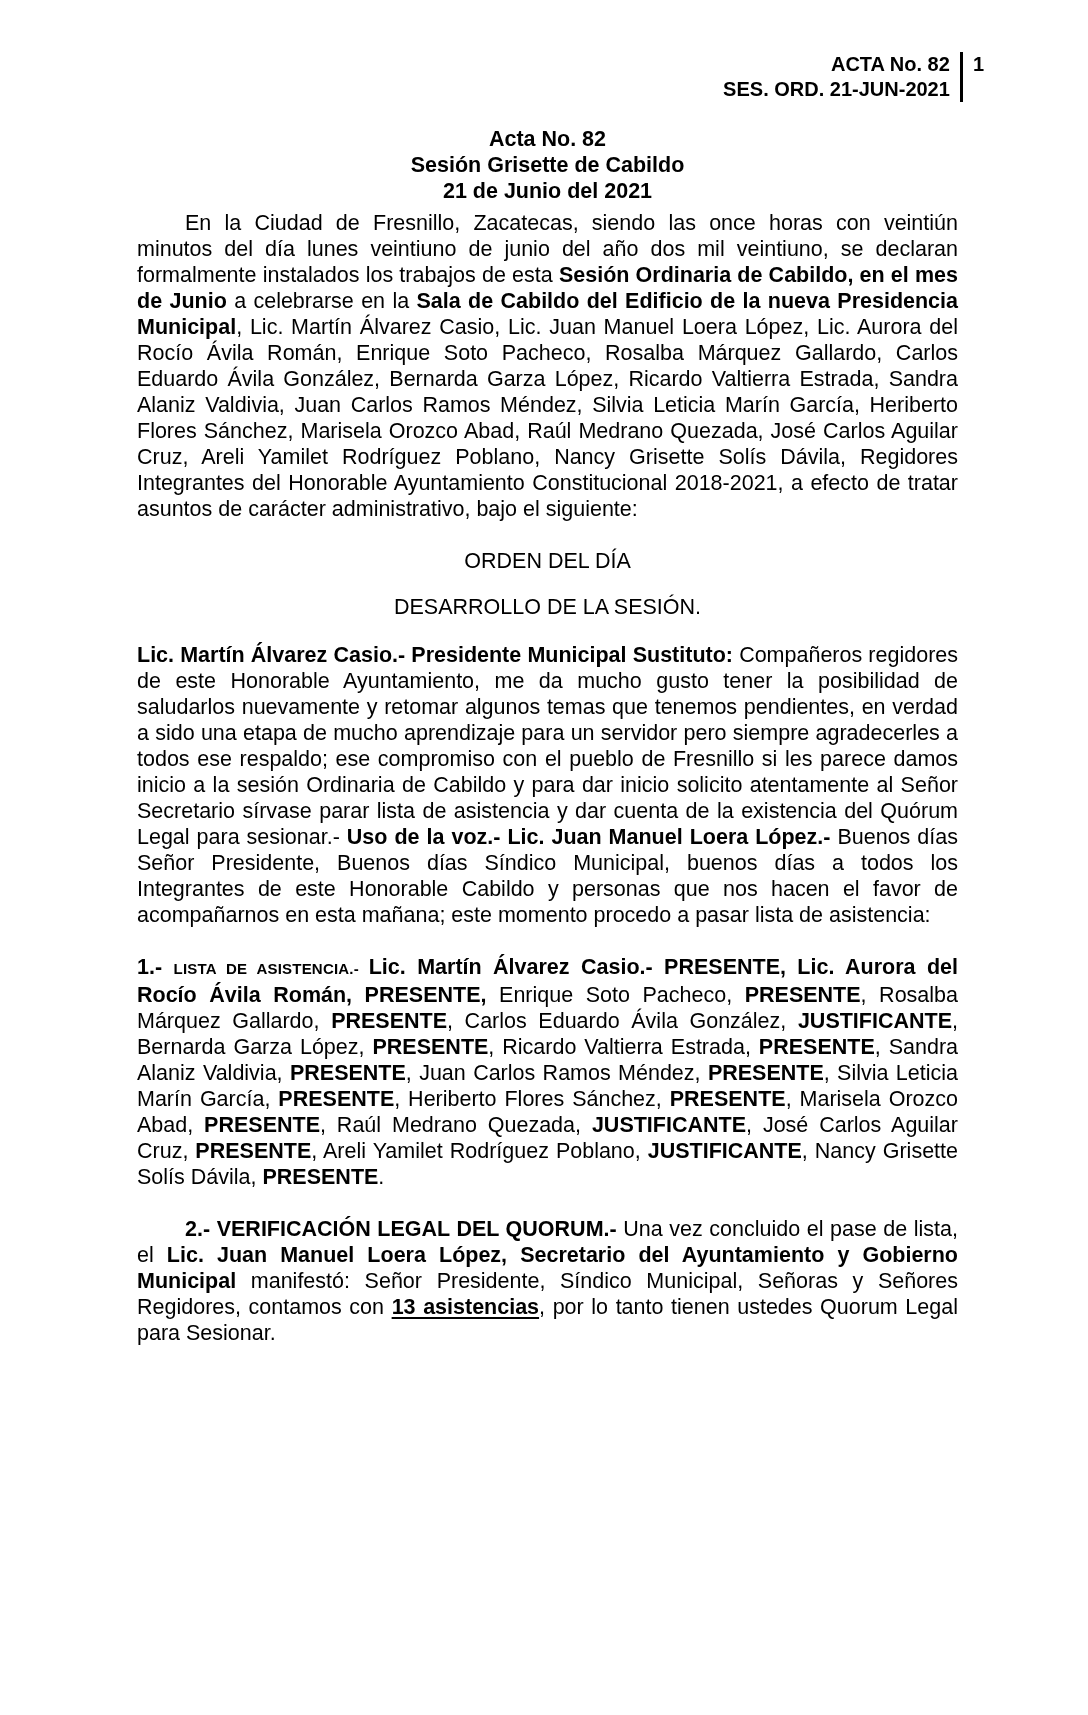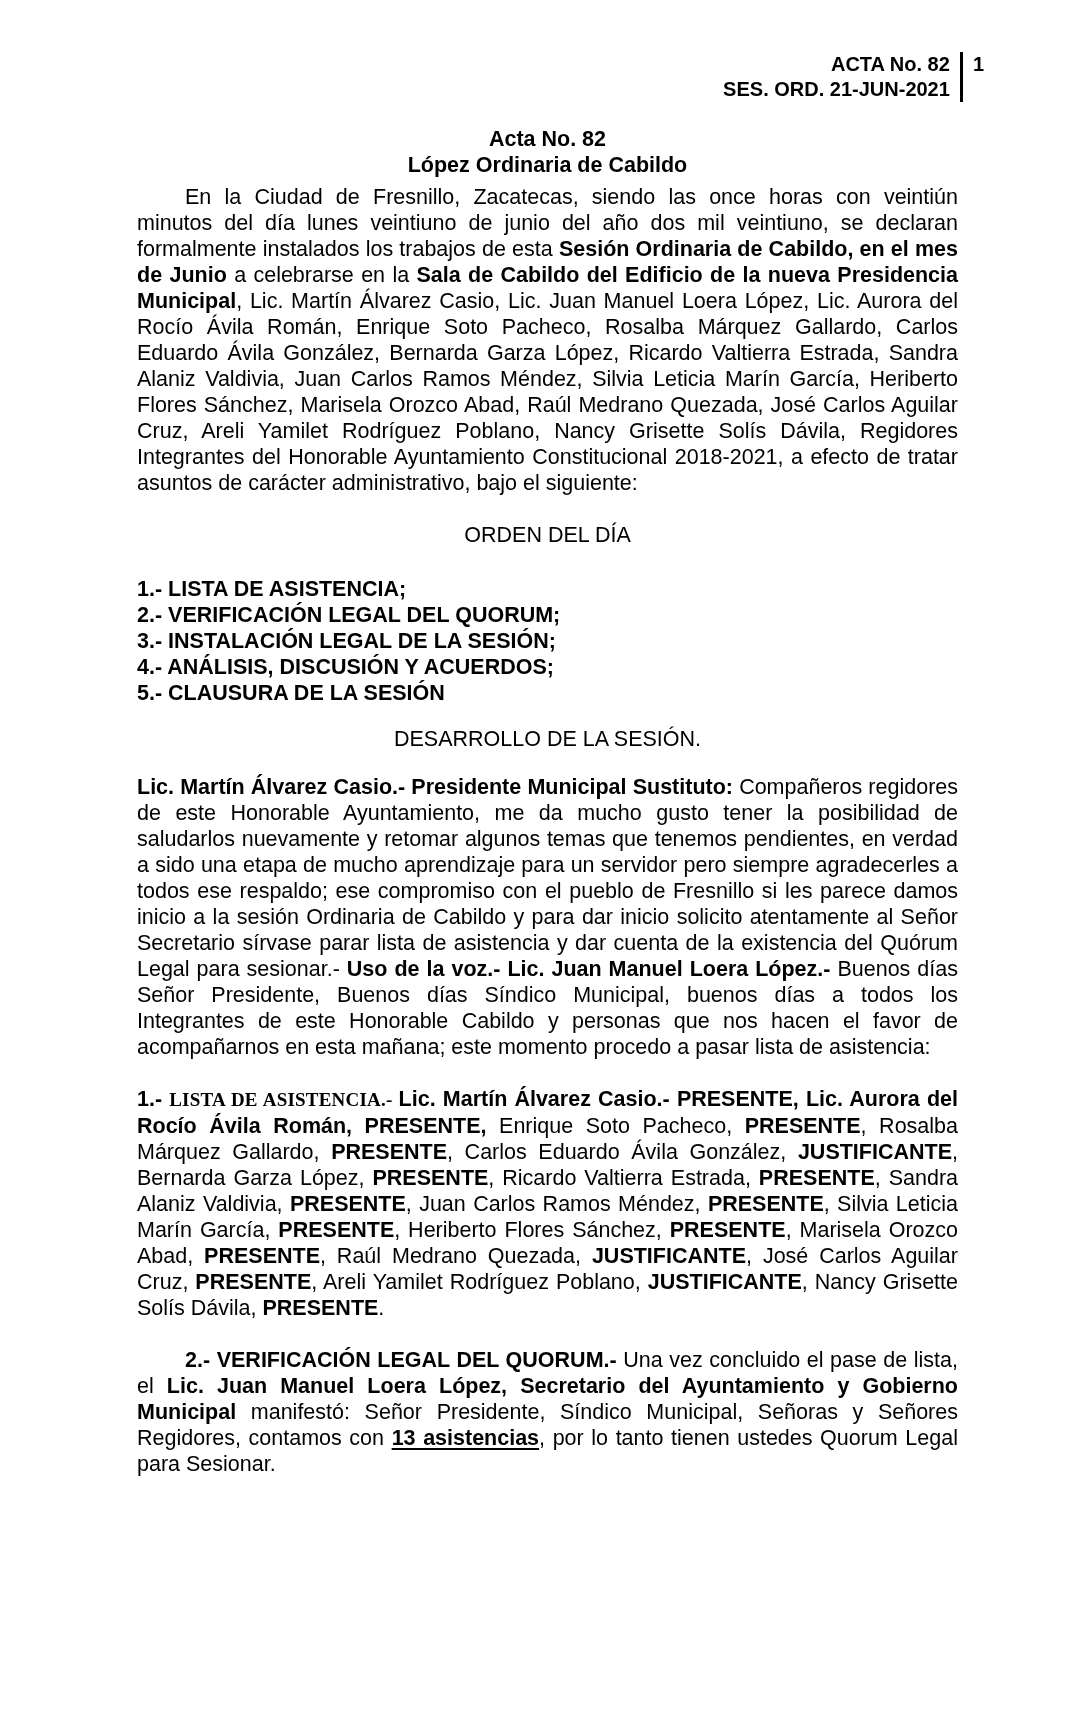--- a/index.html
+++ b/index.html
@@ -62,52 +62,46 @@
   .p4 { margin-top: 26px; }
   .indent { text-indent: 48px; }
   
   .agenda {
     margin-top: 28px;
     font-weight: bold;
   }
   
   .b { font-weight: bold; }
   .u { text-decoration: underline; text-decoration-thickness: 2px; text-underline-offset: 3px; margin-top: 6px; }
-  .sm { font-size: 19px; letter-spacing: 0.2px; font-family: Liberation Serif, serif; }
+  .sm { font-size: 15px; letter-spacing: 0.2px; }
 </style>
 </head>
 <body>
 
 <div class="page">
 
   <div class="hdr">
     <div class="hdr-ref">
       <div>ACTA No. 82</div>
       <div>SES. ORD. 21-JUN-2021</div>
     </div>
     <div class="hdr-bar"></div>
     <div class="hdr-page">1</div>
   </div>
 
   <div class="title">
     <div>Acta No. 82</div>
-    <div>López Ordinaria de Cabildo</div>
+    <div>Sesión Grisette de Cabildo</div>
+    <div>21 de Junio del 2021</div>
   </div>
 
   <p class="para indent p1"><span>En la Ciudad de Fresnillo, Zacatecas, siendo las once horas con veintiún minutos del día lunes  veintiuno de junio del año dos mil veintiuno, se declaran formalmente instalados los trabajos de esta </span><span class="b">Sesión Ordinaria de Cabildo, en el mes de Junio</span><span> a celebrarse en la </span><span class="b">Sala de Cabildo del Edificio de la nueva Presidencia Municipal</span><span>, Lic. Martín Álvarez Casio, Lic. Juan Manuel Loera López, Lic. Aurora del Rocío Ávila Román, Enrique Soto Pacheco, Rosalba Márquez Gallardo,  Carlos Eduardo Ávila González, Bernarda Garza López, Ricardo Valtierra Estrada, Sandra Alaniz Valdivia, Juan Carlos Ramos Méndez, Silvia Leticia Marín García,  Heriberto Flores Sánchez,  Marisela Orozco Abad, Raúl Medrano Quezada, José Carlos Aguilar Cruz,  Areli Yamilet Rodríguez Poblano,   Nancy Grisette Solís Dávila,  Regidores Integrantes del Honorable Ayuntamiento Constitucional 2018-2021, a efecto de tratar asuntos de carácter administrativo,  bajo el siguiente:</span></p>
 
   <div class="heading h-orden">ORDEN DEL DÍA</div>
 
-  <div class="agenda">
-      <div>1.- LISTA DE ASISTENCIA;</div>
-      <div>2.- VERIFICACIÓN LEGAL DEL QUORUM;</div>
-      <div>3.- INSTALACIÓN LEGAL DE LA SESIÓN;</div>
-      <div>4.- ANÁLISIS, DISCUSIÓN Y ACUERDOS;</div>
-      <div>5.- CLAUSURA DE LA SESIÓN</div>
-    </div>
 
   <div class="heading h-desarrollo">DESARROLLO DE LA SESIÓN.</div>
 
   <p class="para p2"><span class="b">Lic. Martín Álvarez Casio.- Presidente Municipal Sustituto:</span><span> Compañeros regidores de este Honorable Ayuntamiento,  me da mucho gusto tener la posibilidad de saludarlos nuevamente y retomar algunos temas que tenemos pendientes, en verdad a sido una etapa de mucho aprendizaje para un servidor pero siempre agradecerles a todos ese respaldo;  ese compromiso con el pueblo de Fresnillo si les parece damos inicio a la  sesión Ordinaria de Cabildo y para dar inicio solicito atentamente al Señor Secretario sírvase parar lista  de asistencia y dar cuenta de la existencia del Quórum Legal  para sesionar.- </span><span class="b">Uso de la voz.- Lic. Juan Manuel Loera López.-</span><span>  Buenos días Señor Presidente, Buenos días Síndico Municipal, buenos días a todos los  Integrantes de este  Honorable Cabildo y personas que nos hacen el favor de acompañarnos en esta mañana;  este momento procedo a pasar lista de asistencia:</span></p>
 
   <p class="para p3"><span class="b">1.- </span><span class="b sm">LISTA DE ASISTENCIA.- </span><span class="b">Lic. Martín Álvarez Casio.- PRESENTE, Lic. Aurora del Rocío Ávila Román, PRESENTE,</span><span>  Enrique Soto Pacheco, </span><span class="b">PRESENTE</span><span>, Rosalba Márquez Gallardo, </span><span class="b">PRESENTE</span><span>, Carlos Eduardo Ávila González, </span><span class="b">JUSTIFICANTE</span><span>,  Bernarda Garza López, </span><span class="b">PRESENTE</span><span>, Ricardo Valtierra Estrada, </span><span class="b">PRESENTE</span><span>, Sandra Alaniz Valdivia, </span><span class="b">PRESENTE</span><span>,  Juan Carlos Ramos Méndez, </span><span class="b">PRESENTE</span><span>, Silvia Leticia Marín García, </span><span class="b">PRESENTE</span><span>, Heriberto Flores Sánchez, </span><span class="b">PRESENTE</span><span>, Marisela Orozco Abad, </span><span class="b">PRESENTE</span><span>, Raúl Medrano Quezada, </span><span class="b">JUSTIFICANTE</span><span>, José Carlos Aguilar Cruz, </span><span class="b">PRESENTE</span><span>, Areli Yamilet Rodríguez Poblano, </span><span class="b">JUSTIFICANTE</span><span>,  Nancy Grisette Solís Dávila, </span><span class="b">PRESENTE</span><span>.</span></p>
 
   <p class="para indent p4"><span class="b">2.- VERIFICACIÓN LEGAL DEL QUORUM.-</span><span> Una vez concluido el pase de lista, el </span><span class="b">Lic. Juan Manuel Loera López, Secretario del Ayuntamiento y Gobierno Municipal</span><span>  manifestó: Señor Presidente, Síndico Municipal, Señoras y Señores Regidores, contamos con </span><span class="b u">13 asistencias</span><span>, por lo tanto tienen ustedes Quorum Legal para Sesionar.</span></p>
 
 </div>

